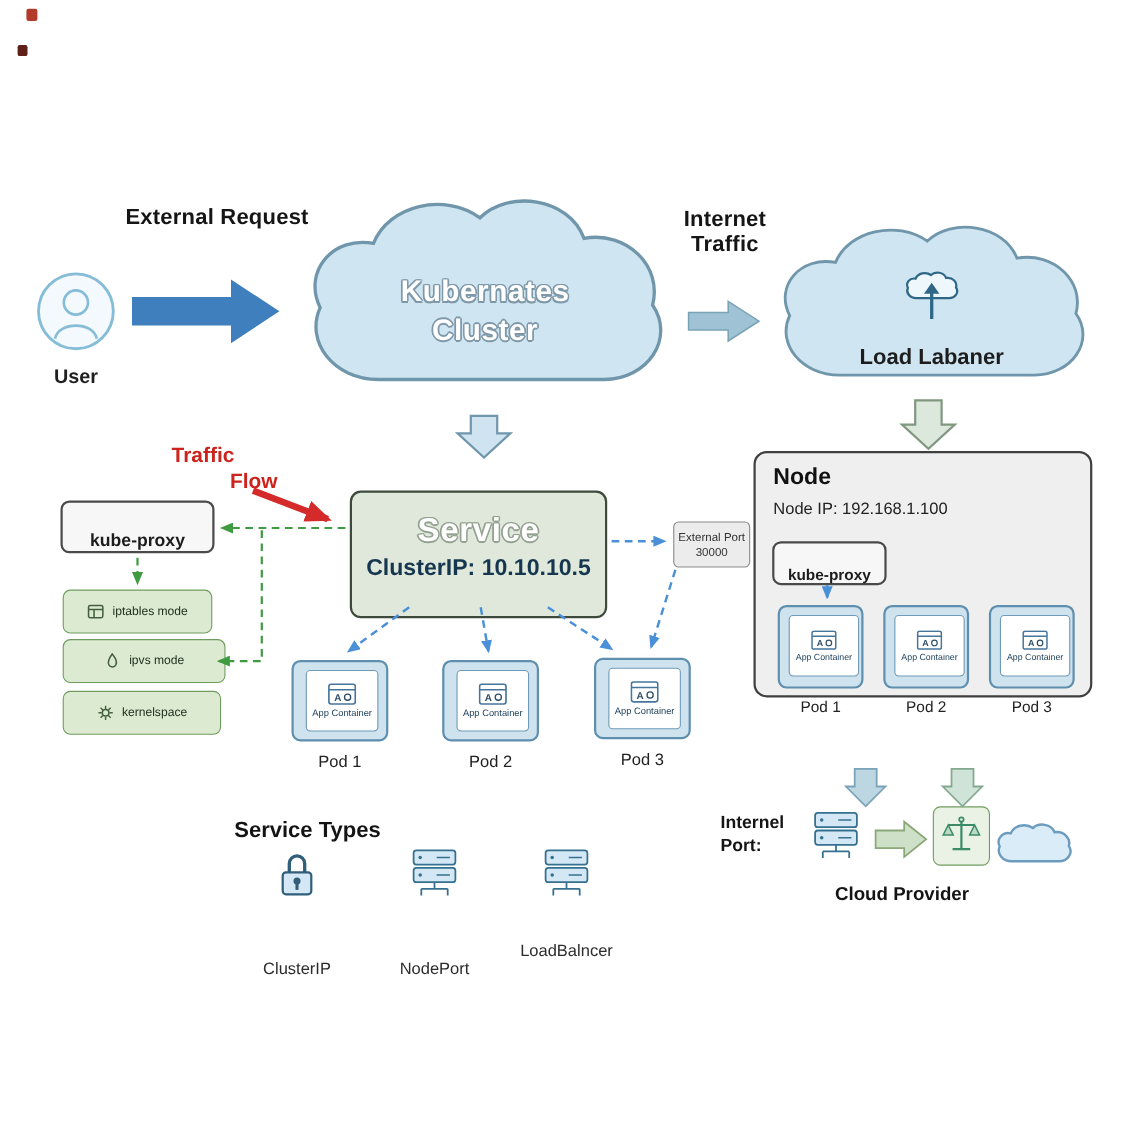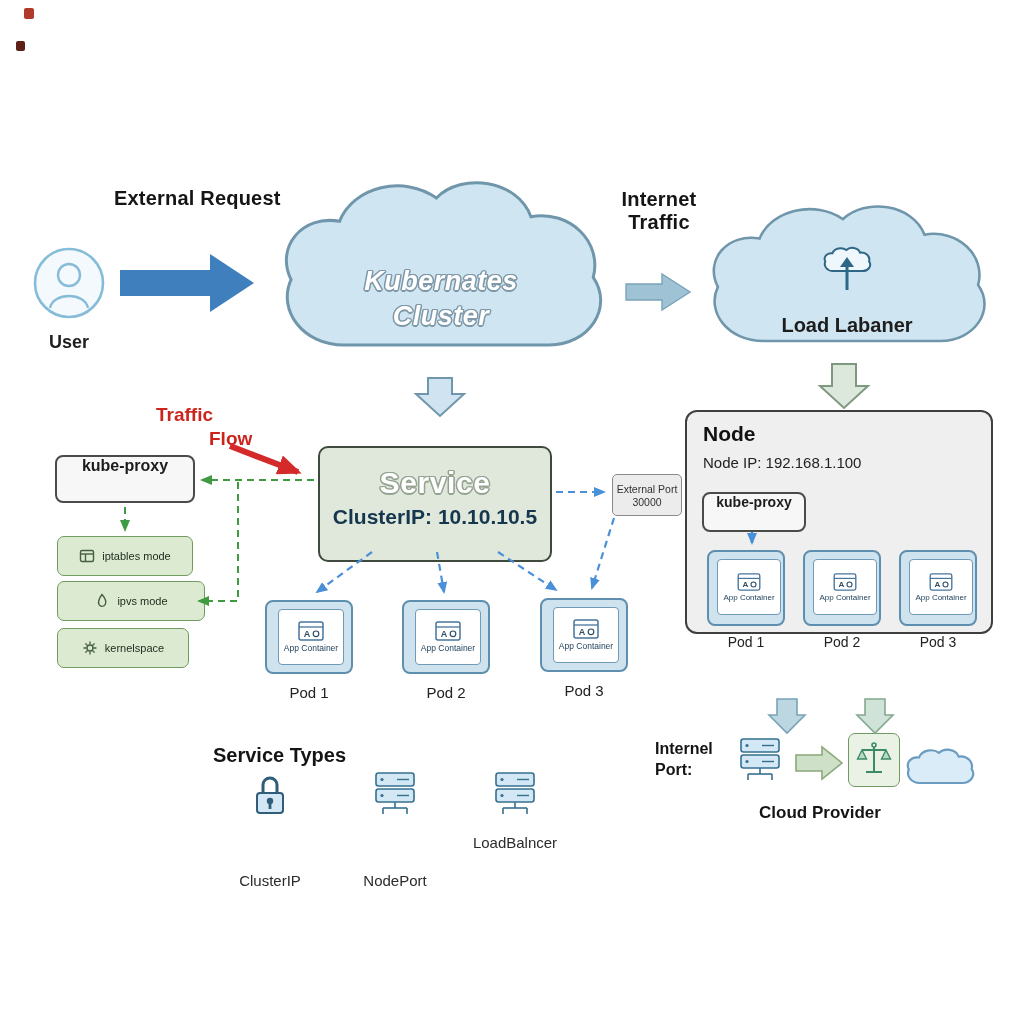--- a/index.html
+++ b/index.html
@@ -14,21 +14,21 @@
     text-shadow:-1.5px 0 #7f98a8,1.5px 0 #7f98a8,0 -1.5px #7f98a8,0 1.5px #7f98a8,
                 -1px -1px #7f98a8,1px 1px #7f98a8,-1px 1px #7f98a8,1px -1px #7f98a8;}
   .lb-label{position:absolute;width:100%;text-align:center;color:#1d1d1d;font-weight:600;font-size:20px;}
   .service-box{box-sizing:border-box;background:#dfe8da;border:2.4px solid #3e4a3e;border-radius:10px;
     text-align:center;padding-top:18px;margin-top:14px;}
   .service-title{font-size:30px;font-weight:700;color:#fff;letter-spacing:.6px;
     text-shadow:-1.5px 0 #95a291,1.5px 0 #95a291,0 -1.5px #95a291,0 1.5px #95a291,
                 -1px -1px #95a291,1px 1px #95a291,-1px 1px #95a291,1px -1px #95a291;}
   .service-ip{font-size:21px;font-weight:700;color:#16364f;margin-top:5px;}
   .kp-box{box-sizing:border-box;background:#f7f7f7;border:2px solid #4a4a4a;border-radius:8px;
-    display:flex;align-items:flex-start;justify-content:center;font-weight:700;font-size:16px;color:#1c1c1c;}
+    display:flex;align-items:flex-end;justify-content:center;font-weight:700;font-size:16px;color:#1c1c1c;}
   .mode-box{box-sizing:border-box;background:#dcead2;border:1.6px solid #6f9c5e;border-radius:7px;
     display:flex;align-items:center;justify-content:center;gap:7px;font-size:11px;color:#20301e;font-weight:500;}
   .node-box{box-sizing:border-box;background:#efefef;border:2.4px solid #3f3f3f;border-radius:12px;}
   .node-title{position:absolute;font-weight:700;font-size:21px;color:#111;}
   .node-ip{position:absolute;font-size:15px;color:#222;}
   .pod-wrap{position:absolute;}
   .pod-box{position:absolute;left:0;top:0;box-sizing:border-box;background:#cfe3ef;
     border:2px solid #5e8fae;border-radius:8px;}
   .pod-inner{position:absolute;background:#fff;border:1.5px solid #6f9ab8;border-radius:4px;
     display:flex;flex-direction:column;align-items:center;justify-content:center;gap:2px;}
@@ -62,21 +62,21 @@
     <circle cx="37" cy="37" r="34" fill="#f3f9fc" stroke="#85bcd8" stroke-width="2.6"></circle>
     <circle cx="37" cy="29" r="11" fill="none" stroke="#85bcd8" stroke-width="2.4"></circle>
     <path d="M18,62 C21,46 53,46 56,62" fill="none" stroke="#85bcd8" stroke-width="2.4"></path>
   </svg>
   <div class="abs center" style="left:32px;top:332px;width:74px;font-size:18px;font-weight:600;color:#1f1f1f;">User</div>
 
   <div class="abs" style="left:268px;top:170px;width:346px;height:210px;">
     <svg class="cloud-svg" viewBox="0 0 300 180" preserveAspectRatio="none">
       <path d="M66,150 C30,150 8,120 20,94 C6,66 30,38 62,44 C74,14 118,4 146,24 C168,2 216,8 228,40 C262,34 290,62 282,92 C300,118 278,150 244,150 Z" fill="#cfe5f1" stroke="#7096ab" stroke-width="2.6"></path>
     </svg>
-    <div class="cloud-title" style="top:94px;font-style:italic;">
+    <div class="cloud-title" style="top:78px;">
       <div>Kubernates</div>
       <div>Cluster</div>
     </div>
   </div>
 
   <div class="abs" style="left:698px;top:196px;width:298px;height:174px;">
     <svg class="cloud-svg" viewBox="0 0 300 180" preserveAspectRatio="none">
       <path d="M66,150 C30,150 8,120 20,94 C6,66 30,38 62,44 C74,14 118,4 146,24 C168,2 216,8 228,40 C262,34 290,62 282,92 C300,118 278,150 244,150 Z" fill="#cfe5f1" stroke="#7096ab" stroke-width="2.6"></path>
     </svg>
     <svg class="abs" style="left:122px;top:48px;" width="54" height="52" viewBox="0 0 54 52">
@@ -101,21 +101,21 @@
       <line x1="6.5" y1="6" x2="6.5" y2="13.5" stroke="#44603f" stroke-width="1.4"></line>
     </svg>
     <span>iptables mode</span>
   </div>
   <div class="abs mode-box" style="left:57px;top:581px;width:148px;height:40px;">
     <svg width="16" height="16" viewBox="0 0 16 16">
       <path d="M8,1.5 C5,5.5 3.5,8.5 5,11.5 a3.6,3.6 0 0 0 6.4,-0.2 C12.8,8.3 11,5 8,1.5 z" fill="none" stroke="#44603f" stroke-width="1.4"></path>
     </svg>
     <span>ipvs mode</span>
   </div>
-  <div class="abs mode-box" style="left:57px;top:628px;width:132px;height:40px;align-items:center;">
+  <div class="abs mode-box" style="left:57px;top:628px;width:144px;height:40px;align-items:center;">
     <svg width="16" height="16" viewBox="0 0 16 16">
       <circle cx="8" cy="8" r="3" fill="none" stroke="#44603f" stroke-width="1.4"></circle>
       <path d="M8,1.5 v3 M8,11.5 v3 M1.5,8 h3 M11.5,8 h3 M3.4,3.4 l2.1,2.1 M10.5,10.5 l2.1,2.1 M12.6,3.4 l-2.1,2.1 M5.5,10.5 l-2.1,2.1" stroke="#44603f" stroke-width="1.3" fill="none"></path>
     </svg>
     <span>kernelspace</span>
   </div>
 
   <div class="abs service-box" style="left:318px;top:432px;width:234px;height:116px;">
     <div class="service-title">Service</div>
     <div class="service-ip">ClusterIP: 10.10.10.5</div>
@@ -288,21 +288,21 @@
     <rect x="3" y="18" width="38" height="13" rx="2.5" fill="#d3e8f4" stroke="#35708f" stroke-width="1.6"></rect>
     <circle cx="9" cy="8.5" r="1.6" fill="#35708f"></circle>
       <circle cx="9" cy="24.5" r="1.6" fill="#35708f"></circle>
     <line x1="24" y1="8.5" x2="36" y2="8.5" stroke="#35708f" stroke-width="1.4"></line>
     <line x1="24" y1="24.5" x2="36" y2="24.5" stroke="#35708f" stroke-width="1.4"></line>
     <line x1="22" y1="31" x2="22" y2="37" stroke="#35708f" stroke-width="1.6"></line>
     <line x1="10" y1="37" x2="34" y2="37" stroke="#35708f" stroke-width="1.6"></line>
     <line x1="10" y1="37" x2="10" y2="43" stroke="#35708f" stroke-width="1.6"></line>
     <line x1="34" y1="37" x2="34" y2="43" stroke="#35708f" stroke-width="1.6"></line>
   </svg>
-  <div class="abs small-label" style="left:465px;top:790px;width:100px;">LoadBalncer</div>
+  <div class="abs small-label" style="left:465px;top:812px;width:100px;">LoadBalncer</div>
 
   <svg class="overlay" viewBox="0 0 1024 1024">
     <defs>
       <marker id="mg" markerUnits="userSpaceOnUse" markerWidth="12" markerHeight="10" refX="10" refY="5" orient="auto">
         <path d="M0,0 L12,5 L0,10 z" fill="#3f9b3f"></path>
       </marker>
       <marker id="mbl" markerUnits="userSpaceOnUse" markerWidth="12" markerHeight="10" refX="10" refY="5" orient="auto">
         <path d="M0,0 L12,5 L0,10 z" fill="#4a90d9"></path>
       </marker>
       <marker id="mr" markerUnits="userSpaceOnUse" markerWidth="24" markerHeight="20" refX="20" refY="10" orient="auto">

